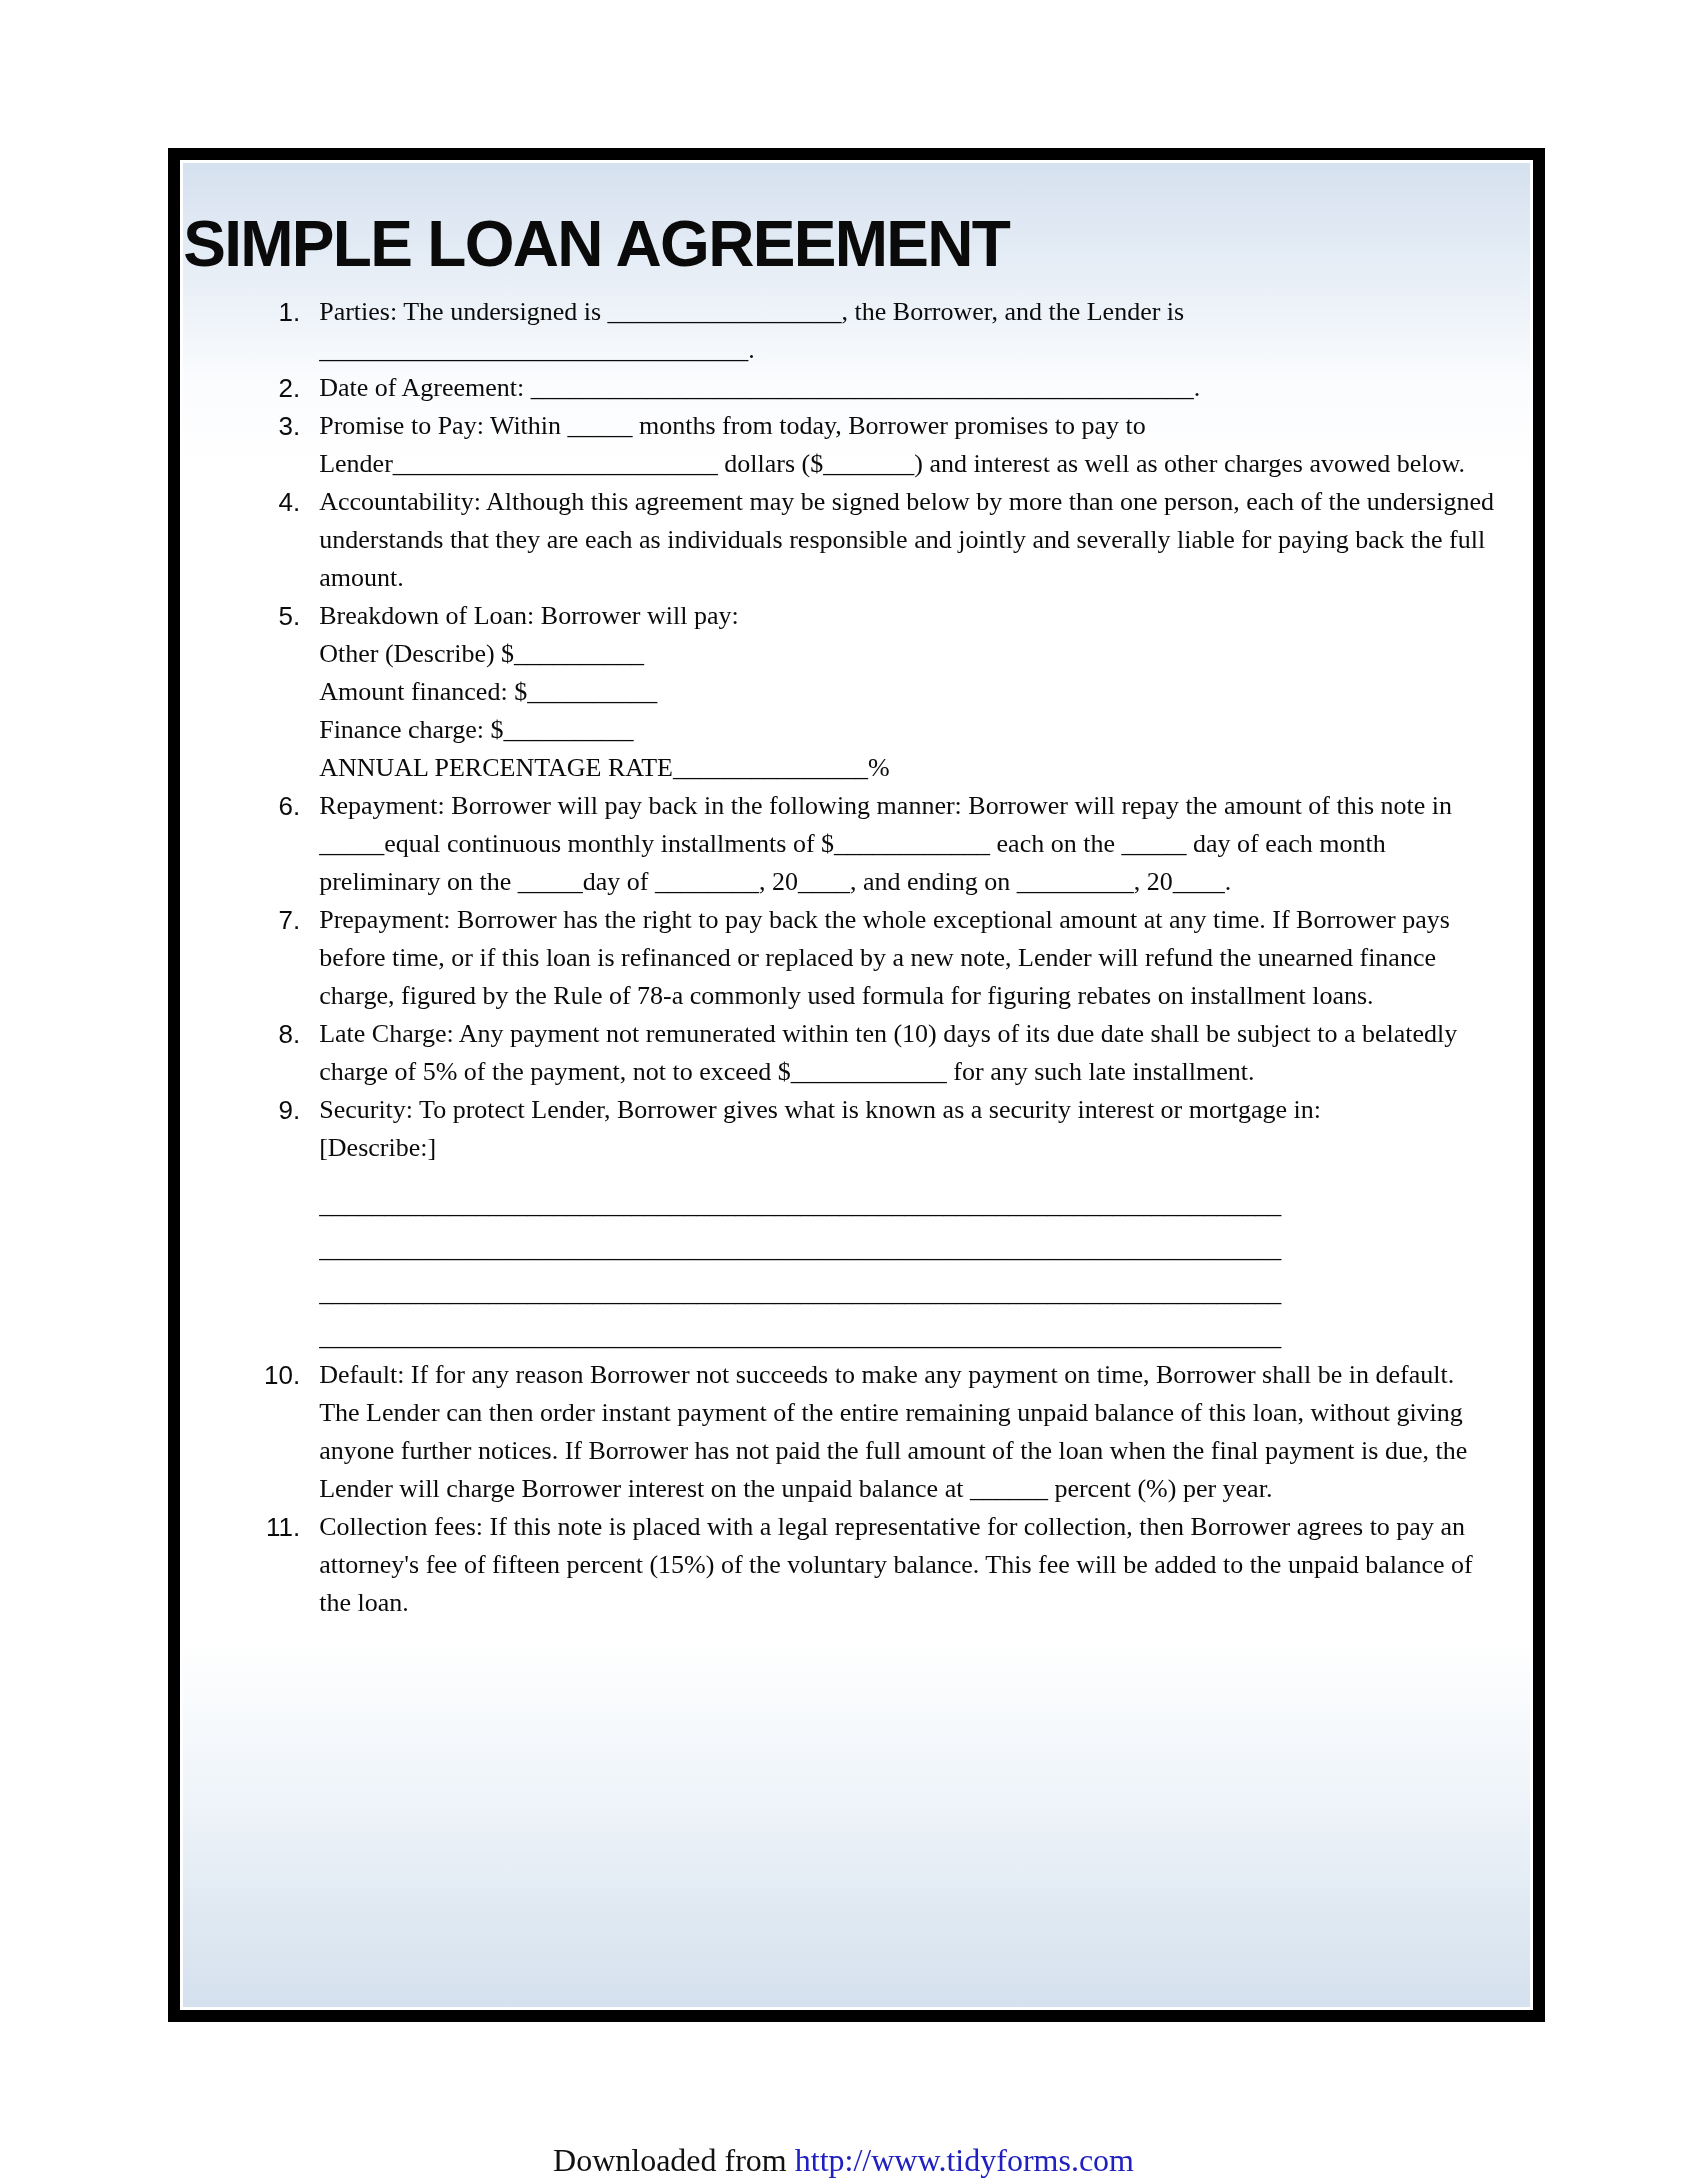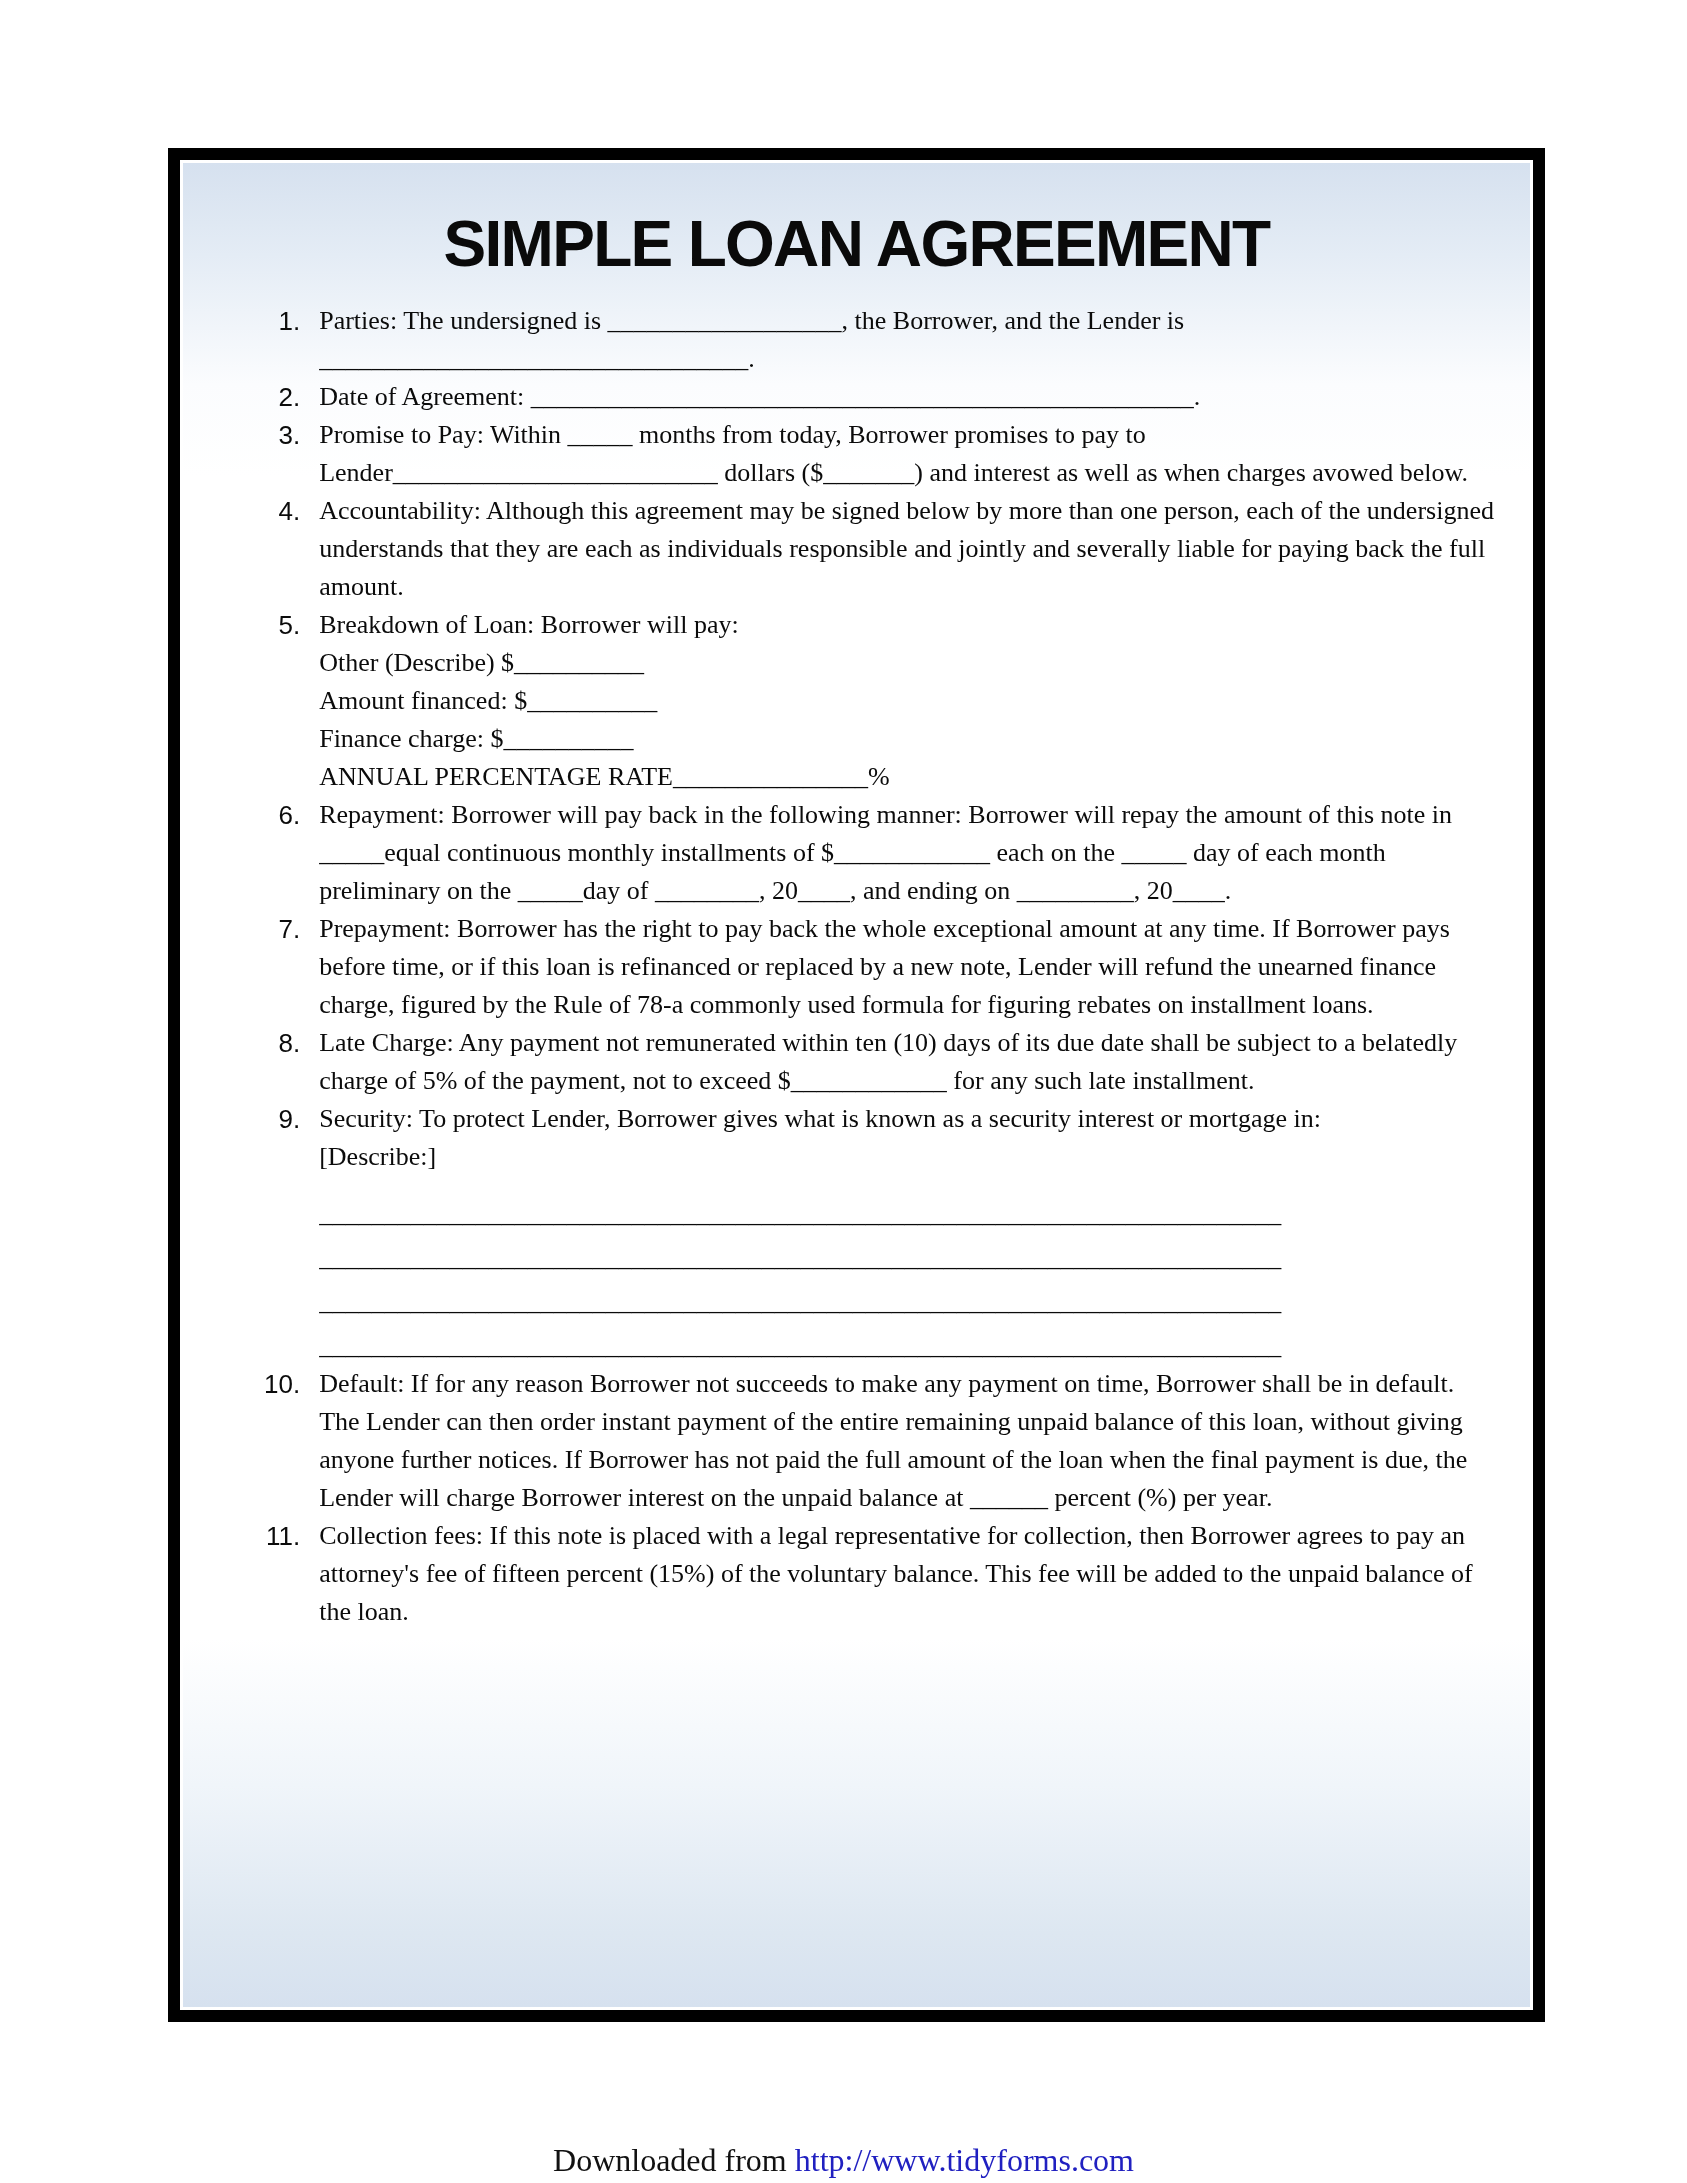--- a/index.html
+++ b/index.html
@@ -37,22 +37,22 @@
       #fbfcfe 12%,
       #ffffff 17%,
       #ffffff 80%,
       #f0f5fa 88%,
       #dde7f1 96%,
       #d6e1ef 100%);
     padding-top: 44px;
     overflow: hidden;
   }
   .title {
-    margin: 0 0 21px 0;
-    text-align: center;
+    margin: 0 0 12px 0;
+    text-align: left;
     font-size: 64px;
     font-weight: 700;
     letter-spacing: -1.7px;
     color: #0a0a0a;
     font-family: "Liberation Sans", sans-serif;
   }
   .items {
     padding: 0 33px 0 77px;
   }
   .item {
@@ -112,21 +112,21 @@
           <div class="text">Parties: The undersigned is __________________, the Borrower, and the Lender is _________________________________.</div>
         </div>
 
         <div class="item">
           <span class="num">2.</span>
           <div class="text">Date of Agreement: ___________________________________________________.</div>
         </div>
 
         <div class="item">
           <span class="num">3.</span>
-          <div class="text">Promise to Pay: Within _____ months from today, Borrower promises to pay to Lender_________________________ dollars ($_______) and interest as well as when charges avowed below.</div>
+          <div class="text">Promise to Pay: Within _____ months from today, Borrower promises to pay to Lender_________________________ dollars ($_______) and interest as well as other charges avowed below.</div>
         </div>
 
         <div class="item">
           <span class="num">4.</span>
           <div class="text">Accountability: Although this agreement may be signed below by more than one person, each of the undersigned understands that they are each as individuals responsible and jointly and severally liable for paying back the full amount.</div>
         </div>
 
         <div class="item">
           <span class="num">5.</span>
           <div class="text">

